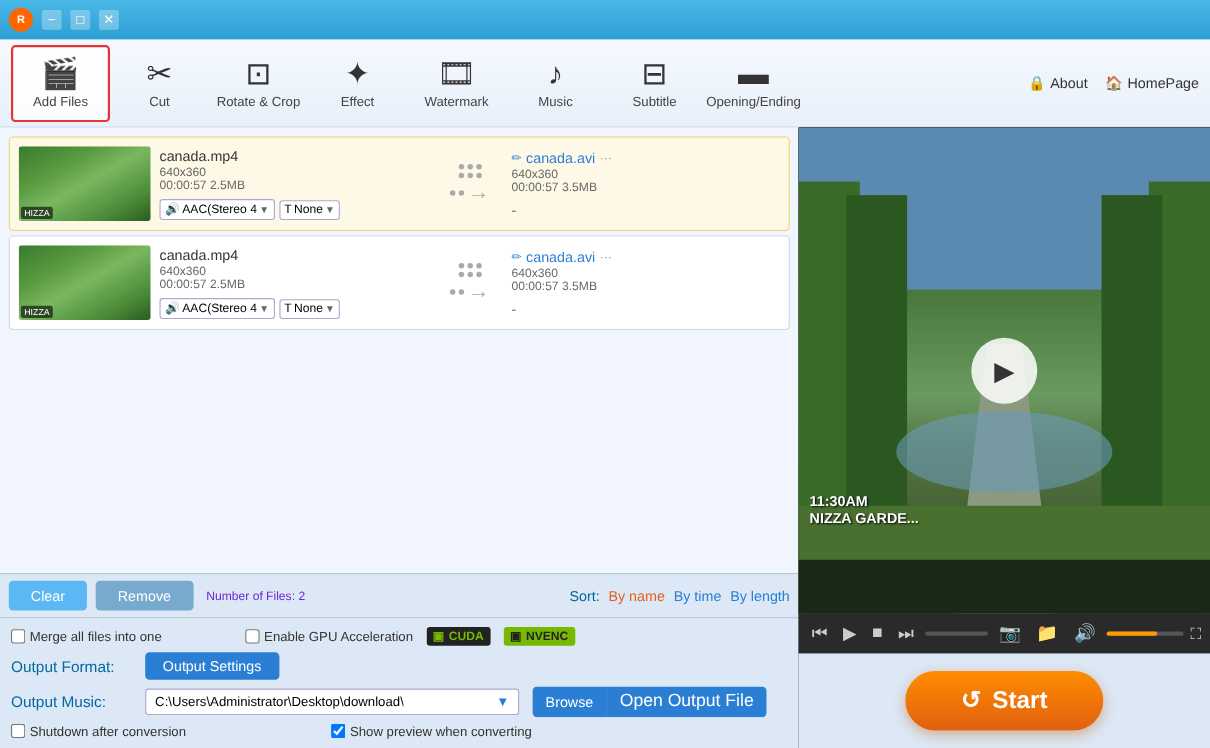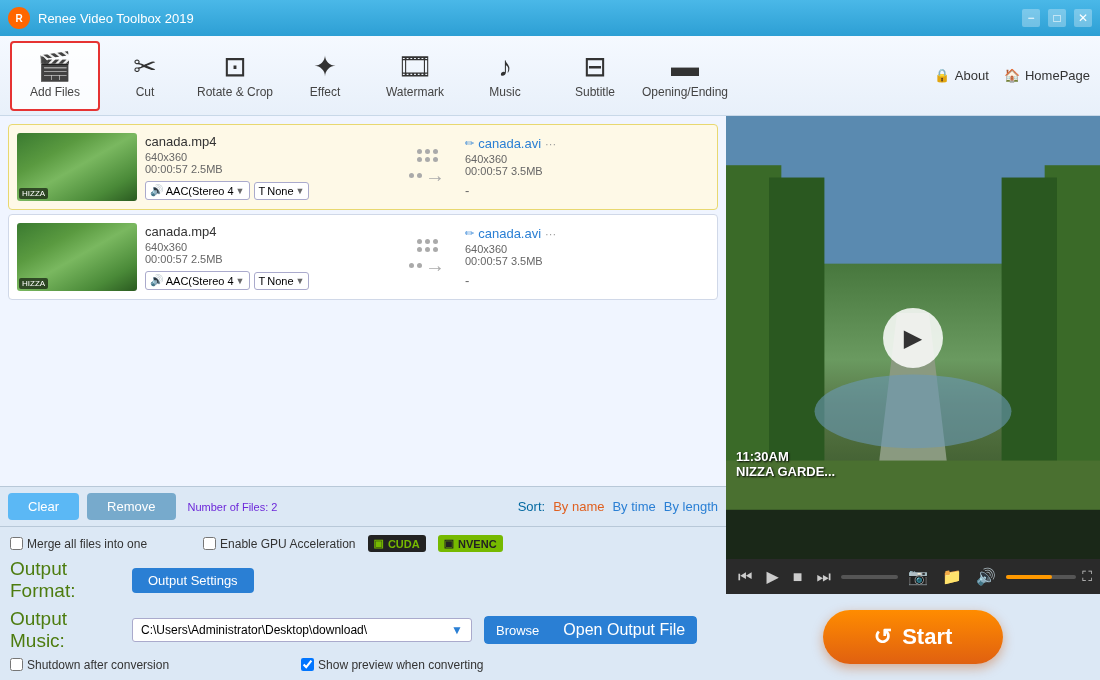--- a/index.html
+++ b/index.html
@@ -178,21 +178,21 @@
     .gpu-badge {
       display: flex; align-items: center; gap: 4px;
       background: #222; color: #76b900; font-size: 11px; font-weight: bold;
       border-radius: 3px; padding: 2px 6px;
     }
     .gpu-badge2 {
       display: flex; align-items: center; gap: 4px;
       background: #76b900; color: #222; font-size: 11px; font-weight: bold;
       border-radius: 3px; padding: 2px 6px;
     }
-    .settings-label { font-size: 19px; color: #4d7c0f; width: 110px; }
+    .settings-label { font-size: 14px; color: #0369a1; width: 110px; }
     .format-select {
       flex: 1; max-width: 340px;
       background: white; border: 1px solid #aac; border-radius: 3px;
       padding: 4px 8px; font-size: 13px; display: flex; align-items: center; justify-content: space-between;
       cursor: pointer;
     }
     .btn-output-settings {
       background: #2a7fd4; color: white; border: none; border-radius: 4px;
       padding: 5px 16px; cursor: pointer; font-size: 13px;
     }
@@ -292,21 +292,20 @@
     .start-icon { font-size: 22px; }
     .file-name-check { font-size: 11px; color: #2a7fd4; }
   </style>
 </head>
 <body>
 
 <div class="titlebar">
   <div class="titlebar-logo">
     <span>R</span>
   </div>
-  <span class="titlebar-title">Renee Video Toolbox 2019</span>
   <div class="titlebar-controls">
     <button class="titlebar-btn">−</button>
     <button class="titlebar-btn">□</button>
     <button class="titlebar-btn">✕</button>
   </div>
 </div>
 
 <div class="toolbar">
   <button class="toolbar-btn active">
     <span class="toolbar-icon">🎬</span>
@@ -487,21 +486,21 @@
       <button class="sort-btn">By time</button>
       <button class="sort-btn">By length</button>
     </div>
 
     <div class="settings-bar">
       <div class="settings-row">
         <label class="check-label">
           <input type="checkbox" style="">
           <span>Merge all files into one</span>
         </label>
-        <label class="check-label" style="margin-left:44px;">
+        <label class="check-label" style="margin-left:64px;">
           <input type="checkbox" style="">
           <span>Enable GPU Acceleration</span>
         </label>
         <div class="gpu-badge">
           <span>▣</span>
           <span>CUDA</span>
         </div>
         <div class="gpu-badge2">
           <span>▣</span>
           <span>NVENC</span>

